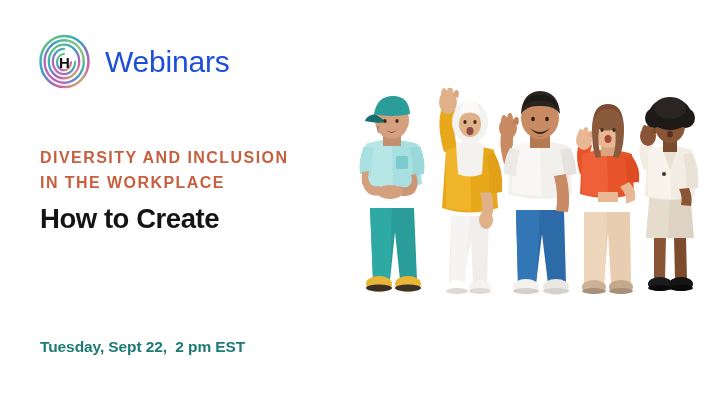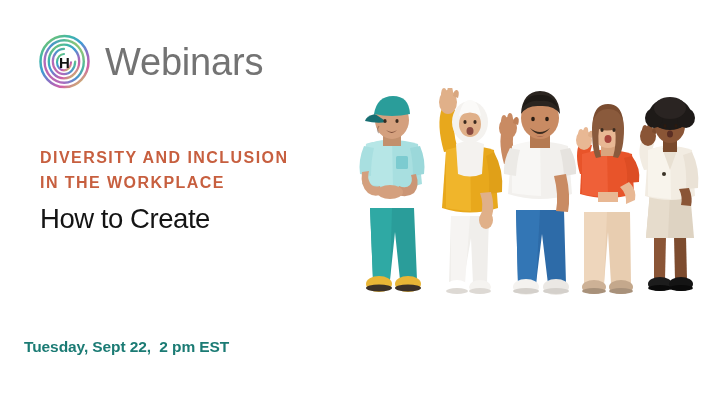--- a/index.html
+++ b/index.html
@@ -18,23 +18,23 @@
   }
 
   
   .brand {
     position:absolute;
     left:38px; top:34px;
     display:flex; align-items:center; gap:14px;
   }
   .brand-logo { width:53px; height:55px; display:block; flex:none; }
   .brand-name {
-    font-size:38px;
+    font-size:30px;
     font-weight:400;
-    color:#737373;
+    color:#1d4ed8;
     letter-spacing:-0.2px;
     line-height:1;
     white-space:nowrap;
   }
 
   
   .eyebrow {
     position:absolute;
     left:40px; top:146px;
     font-size:16px;
@@ -43,31 +43,31 @@
     letter-spacing:1.45px;
     color:#c75f3f;
     text-transform:uppercase;
     max-width:300px;
   }
 
   .headline {
     position:absolute;
     left:40px; top:201px;
     font-size:27.5px;
-    font-weight:400;
+    font-weight:700;
     line-height:1.28;
     letter-spacing:-0.45px;
     color:#141414;
     max-width:320px;
     text-align:right;
   }
 
   .datetime {
     position:absolute;
-    left:24px; top:338px;
+    left:40px; top:338px;
     font-size:15.5px;
     font-weight:700;
     letter-spacing:-0.1px;
     color:#1b7b74;
     white-space:pre;
   }
 
   
   .illustration {
     position:absolute;

